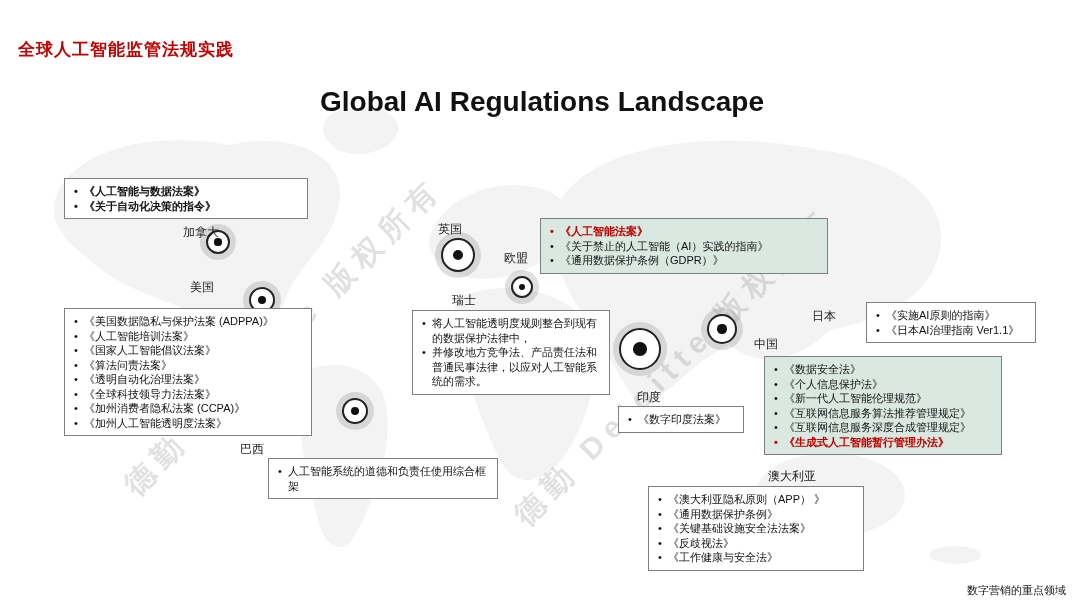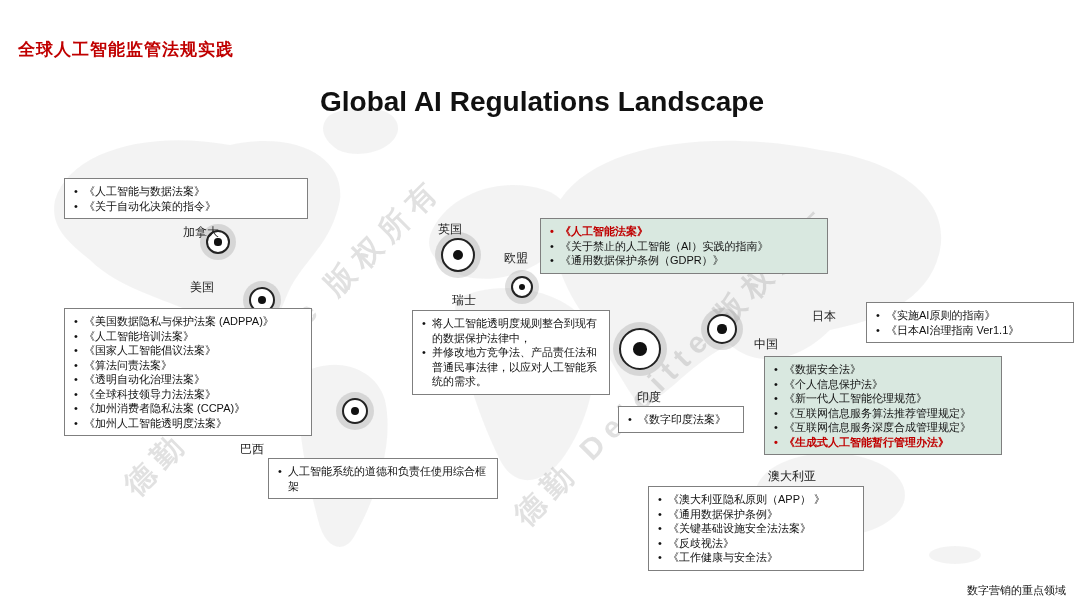--- a/index.html
+++ b/index.html
@@ -71,21 +71,21 @@
   <div class="title">Global AI Regulations Landscape</div>
 
   <div class="marker" style="left:206px;top:230px;width:24px;height:24px;"></div>
   <div class="marker" style="left:249px;top:287px;width:26px;height:26px;"></div>
   <div class="marker" style="left:441px;top:238px;width:34px;height:34px;"></div>
   <div class="marker" style="left:511px;top:276px;width:22px;height:22px;"></div>
   <div class="marker" style="left:342px;top:398px;width:26px;height:26px;"></div>
   <div class="marker" style="left:619px;top:328px;width:42px;height:42px;"></div>
   <div class="marker" style="left:707px;top:314px;width:30px;height:30px;"></div>
 
-  <section class="box" style="left:64px;top:178px;width:244px;">
+  <section class="box" style="left:64px;top:178px;width:244px;font-weight:bold;">
     <div class="li"><span>《人工智能与数据法案》</span></div>
     <div class="li"><span>《关于自动化决策的指令》</span></div>
   </section>
   <div class="clabel" style="left:183px;top:224px;">加拿大</div>
 
   <div class="clabel" style="left:438px;top:221px;">英国</div>
 
   <section class="box green" style="left:540px;top:218px;width:288px;">
     <div class="li red"><span>《人工智能法案》</span></div>
     <div class="li"><span>《关于禁止的人工智能（AI）实践的指南》</span></div>
@@ -104,21 +104,21 @@
     <div class="li"><span>《加州人工智能透明度法案》</span></div>
   </section>
   <div class="clabel" style="left:190px;top:279px;">美国</div>
 
   <section class="box" style="left:412px;top:310px;width:198px;">
     <div class="li"><span>将人工智能透明度规则整合到现有的数据保护法律中，</span></div>
     <div class="li"><span>并修改地方竞争法、产品责任法和普通民事法律，以应对人工智能系统的需求。</span></div>
   </section>
   <div class="clabel" style="left:452px;top:292px;">瑞士</div>
 
-  <section class="box" style="left:866px;top:302px;width:208px;">
+  <section class="box" style="left:866px;top:302px;width:170px;">
     <div class="li"><span>《实施AI原则的指南》</span></div>
     <div class="li"><span>《日本AI治理指南 Ver1.1》</span></div>
   </section>
   <div class="clabel" style="left:812px;top:308px;">日本</div>
 
   <section class="box green" style="left:764px;top:356px;width:238px;">
     <div class="li"><span>《数据安全法》</span></div>
     <div class="li"><span>《个人信息保护法》</span></div>
     <div class="li"><span>《新一代人工智能伦理规范》</span></div>
     <div class="li"><span>《互联网信息服务算法推荐管理规定》</span></div>

